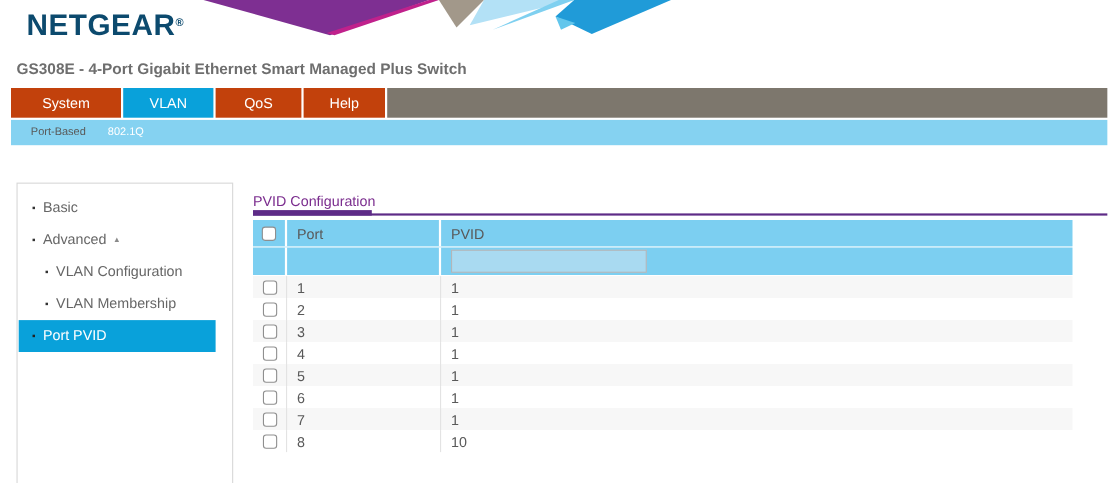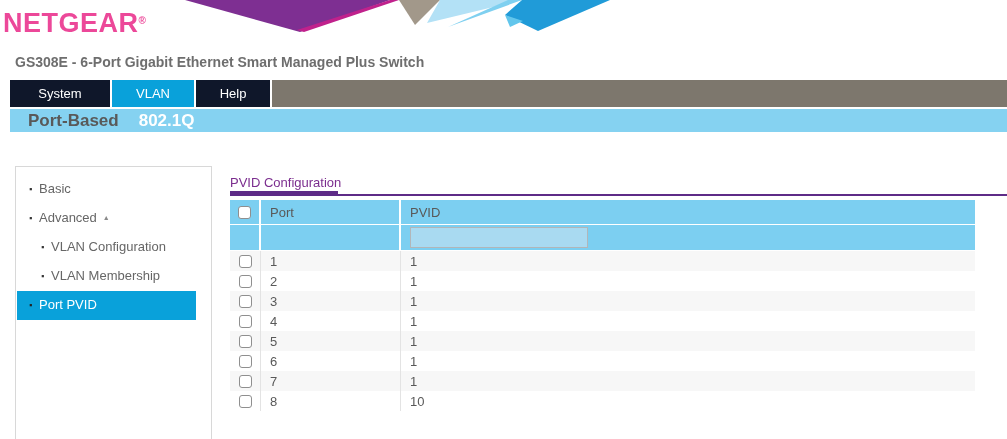--- a/index.html
+++ b/index.html
@@ -4,34 +4,34 @@
 <style>
   * { margin:0; padding:0; box-sizing:border-box; }
   html,body { background:#ffffff; }
   body { font-family:"Liberation Sans", sans-serif; }
   #screen {
     position:relative; width:1007px; height:439px;
     background:#ffffff; overflow:hidden;
   }
   
   #banner-art { position:absolute; left:170px; top:0; width:450px; height:34px; }
-  #logo { position:absolute; left:3px; top:8px; font-size:27px; font-weight:bold;
-          color:#ec4899; letter-spacing:0.5px;text-align:center; }
+  #logo { position:absolute; left:24px; top:8px; font-size:27px; font-weight:bold;
+          color:#0c4a6e; letter-spacing:0.5px;text-align:center; }
   #logo sup { font-size:10px; font-weight:bold; vertical-align:8px; letter-spacing:0; }
   #device-title { position:absolute; left:15px; top:54px; font-size:14px; font-weight:bold;
                   color:#6e6e6e; }
   
   #nav-bar { position:absolute; left:10px; right:0; top:80px; height:27px; display:flex; }
   .nav-tab { height:27px; line-height:27px; text-align:center; color:#ffffff;
-             font-size:13px; background:#0f172a; margin-right:2px; cursor:pointer; }
+             font-size:13px; background:#c2410c; margin-right:2px; cursor:pointer; }
   .nav-tab.active { background:#09a1da; }
   .nav-fill { flex:1; background:#7d776d; }
   #subnav-bar { position:absolute; left:10px; right:0; top:109px; height:23px;
                 background:#85d2f1; display:flex; align-items:center; }
-  .subnav-item { font-size:17px; color:#595959; margin-right:20px; cursor:pointer;font-weight:bold; }
+  .subnav-item { font-size:10px; color:#595959; margin-right:20px; cursor:pointer; }
   .subnav-item:first-child { margin-left:18px; }
   .subnav-item.active { color:#ffffff; }
   
   #sidebar { position:absolute; left:15px; top:166px; width:197px; height:280px;
              background:#ffffff; border:1px solid #d8d8d8; }
   .side-item { height:15px; line-height:15px; margin:14px 0 0 13px; font-size:13px;
                color:#666666; cursor:pointer; white-space:nowrap; }
   .side-item.sub { margin-left:25px; }
   .side-item .bullet { display:inline-block; width:10px; font-size:9px; color:#333333;
                        vertical-align:1px; }
@@ -75,25 +75,26 @@
     <polygon points="15,0 220,0 130,32" fill="#7e2f92"></polygon>
     <polygon points="220,0 229,0 134,32 127,30" fill="#c0218c"></polygon>
     <polygon points="229,0 270,0 245,25" fill="#a2988a"></polygon>
     <polygon points="270,0 352,0 257,23" fill="#b3e1f6"></polygon>
     <polygon points="338,0 352,0 278,27" fill="#7fd0f0"></polygon>
     <polygon points="352,0 440,0 368,31 335,15" fill="#209bd8"></polygon>
     <polygon points="335,15 353,21 340,27" fill="#62c6ec"></polygon>
   </svg>
 
   <div id="logo"><span>NETGEAR</span><sup>®</sup></div>
-  <div id="device-title">GS308E - 6-Port Gigabit Ethernet Smart Managed Plus Switch</div>
+  <div id="device-title">GS308E - 4-Port Gigabit Ethernet Smart Managed Plus Switch</div>
 
   <div id="nav-bar">
       <div class="nav-tab" style="width: 100px;">System</div>
       <div class="nav-tab active" style="width: 82px;">VLAN</div>
+      <div class="nav-tab" style="width: 78px;">QoS</div>
       <div class="nav-tab" style="width: 74px;">Help</div>
       <div class="nav-fill"></div>
     </div>
 
   <div id="subnav-bar">
       <div class="subnav-item">Port-Based</div>
       <div class="subnav-item active">802.1Q</div>
     </div>
 
   <div id="sidebar">

